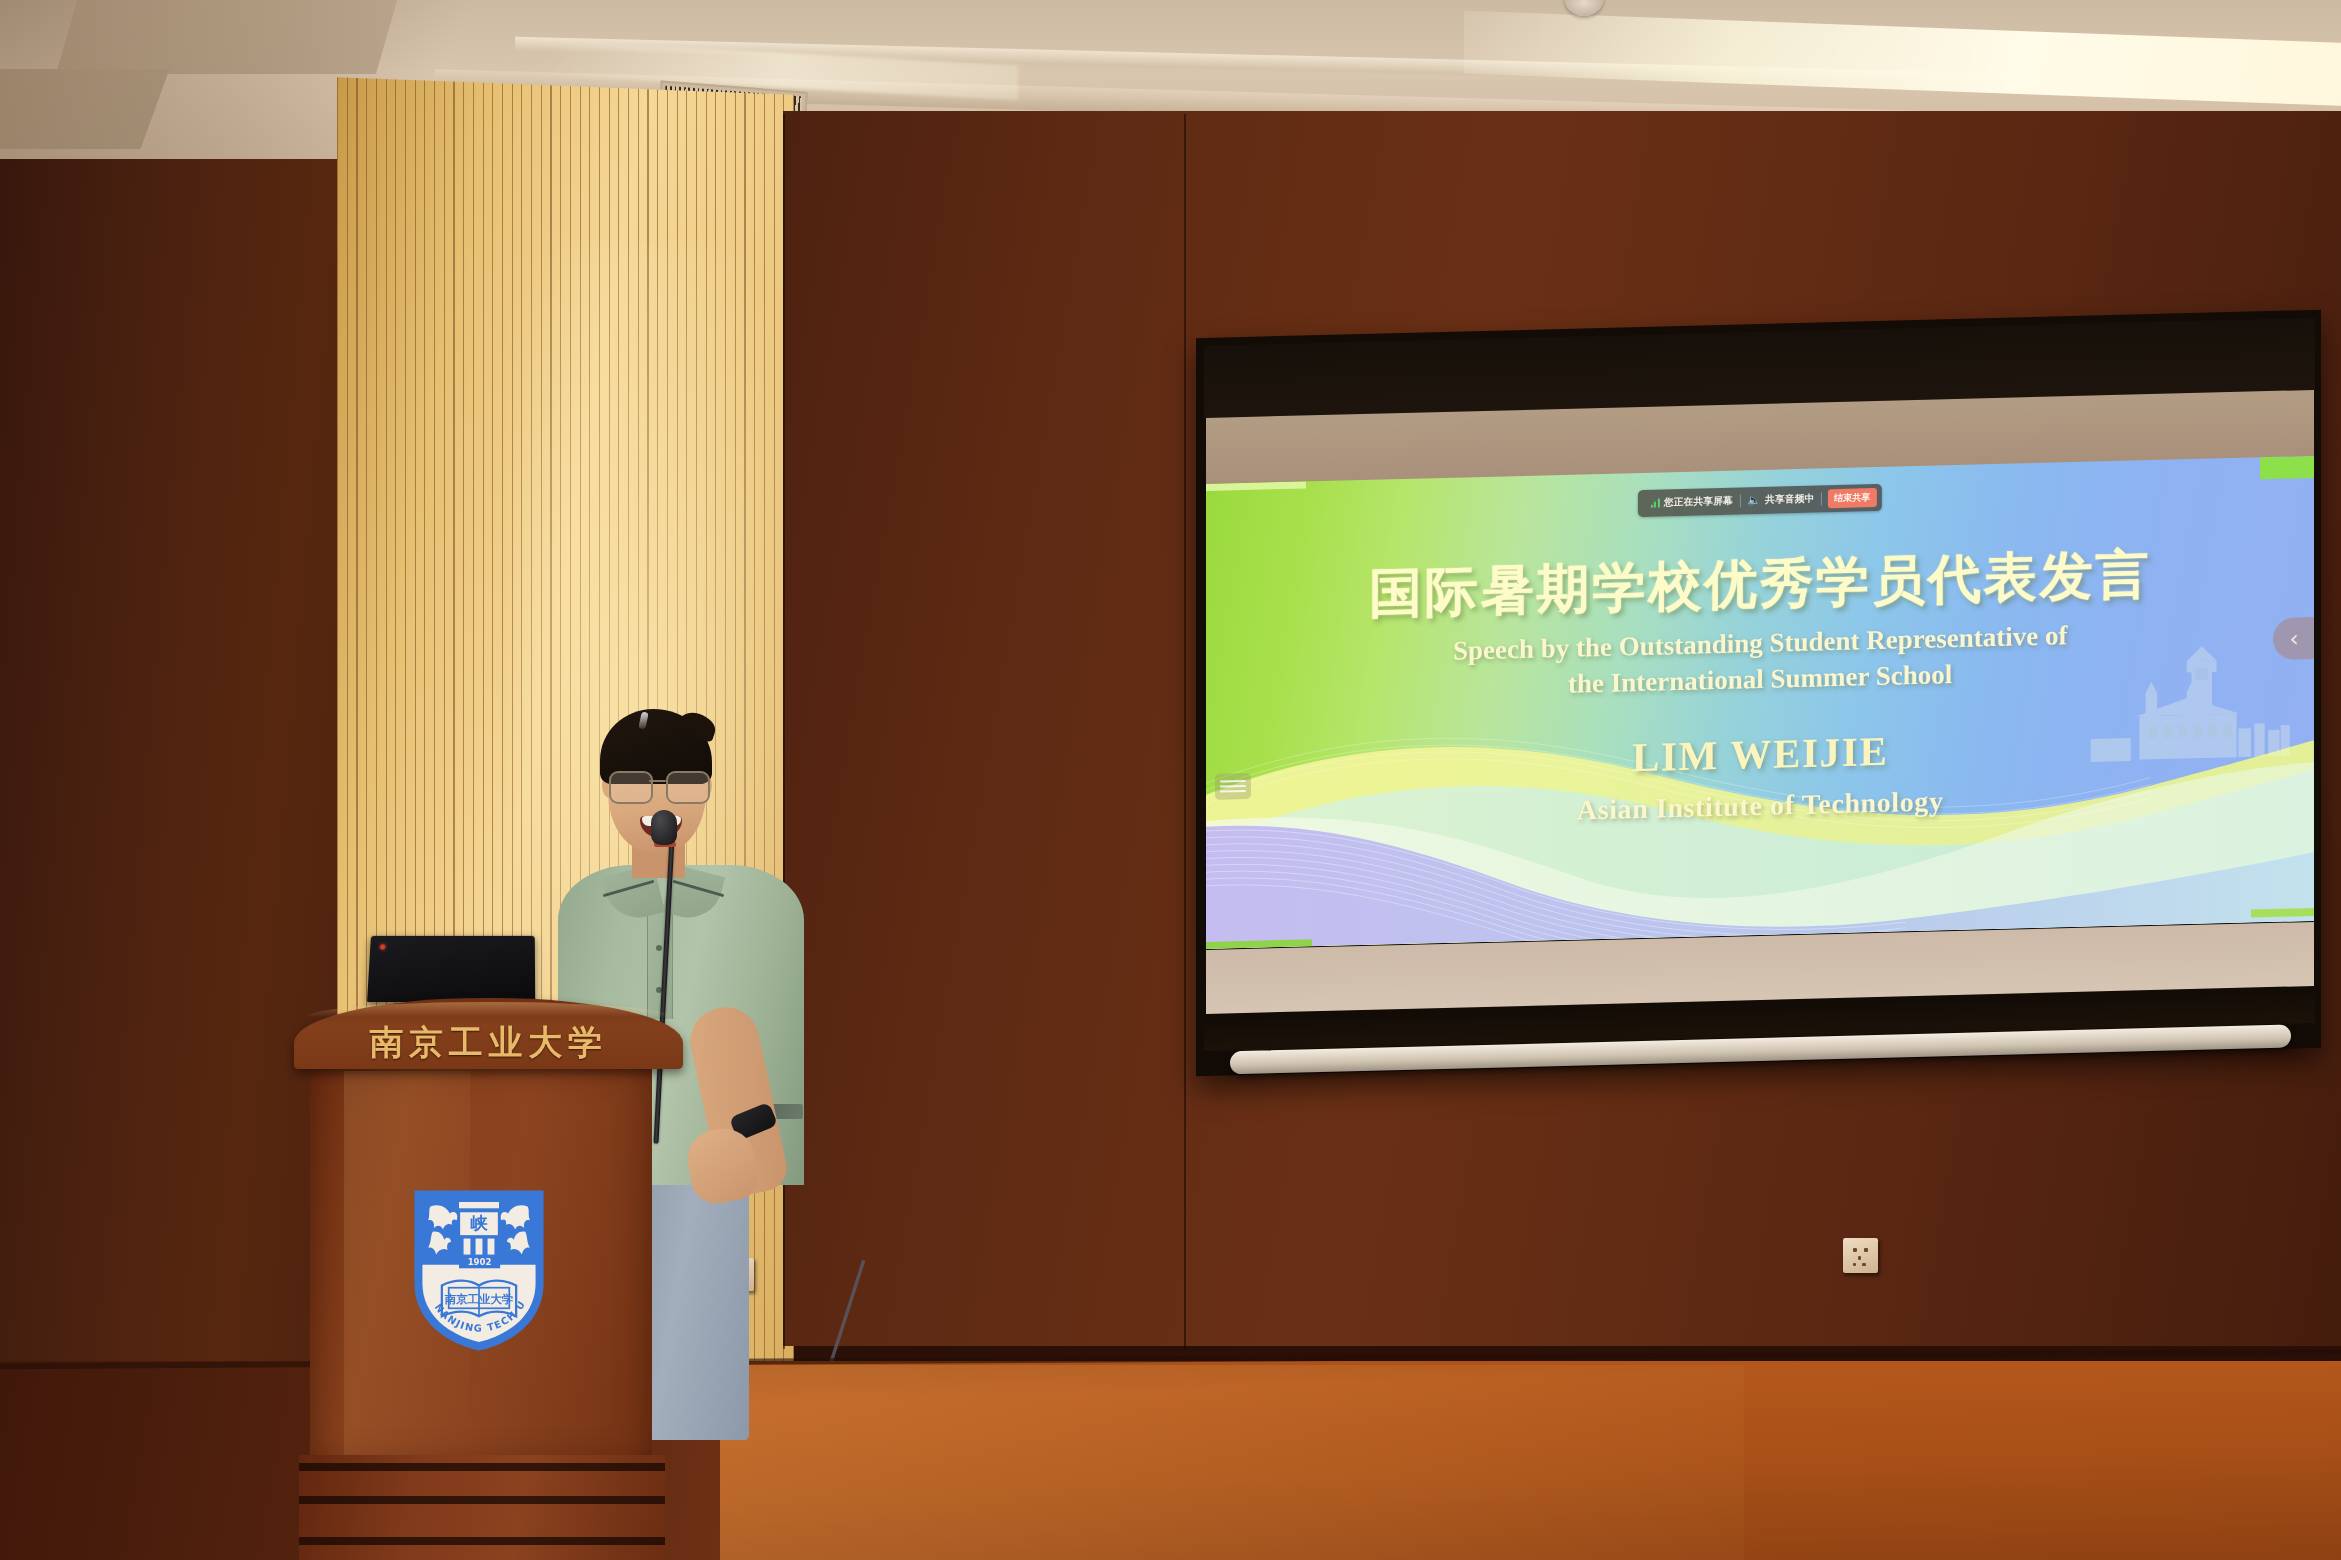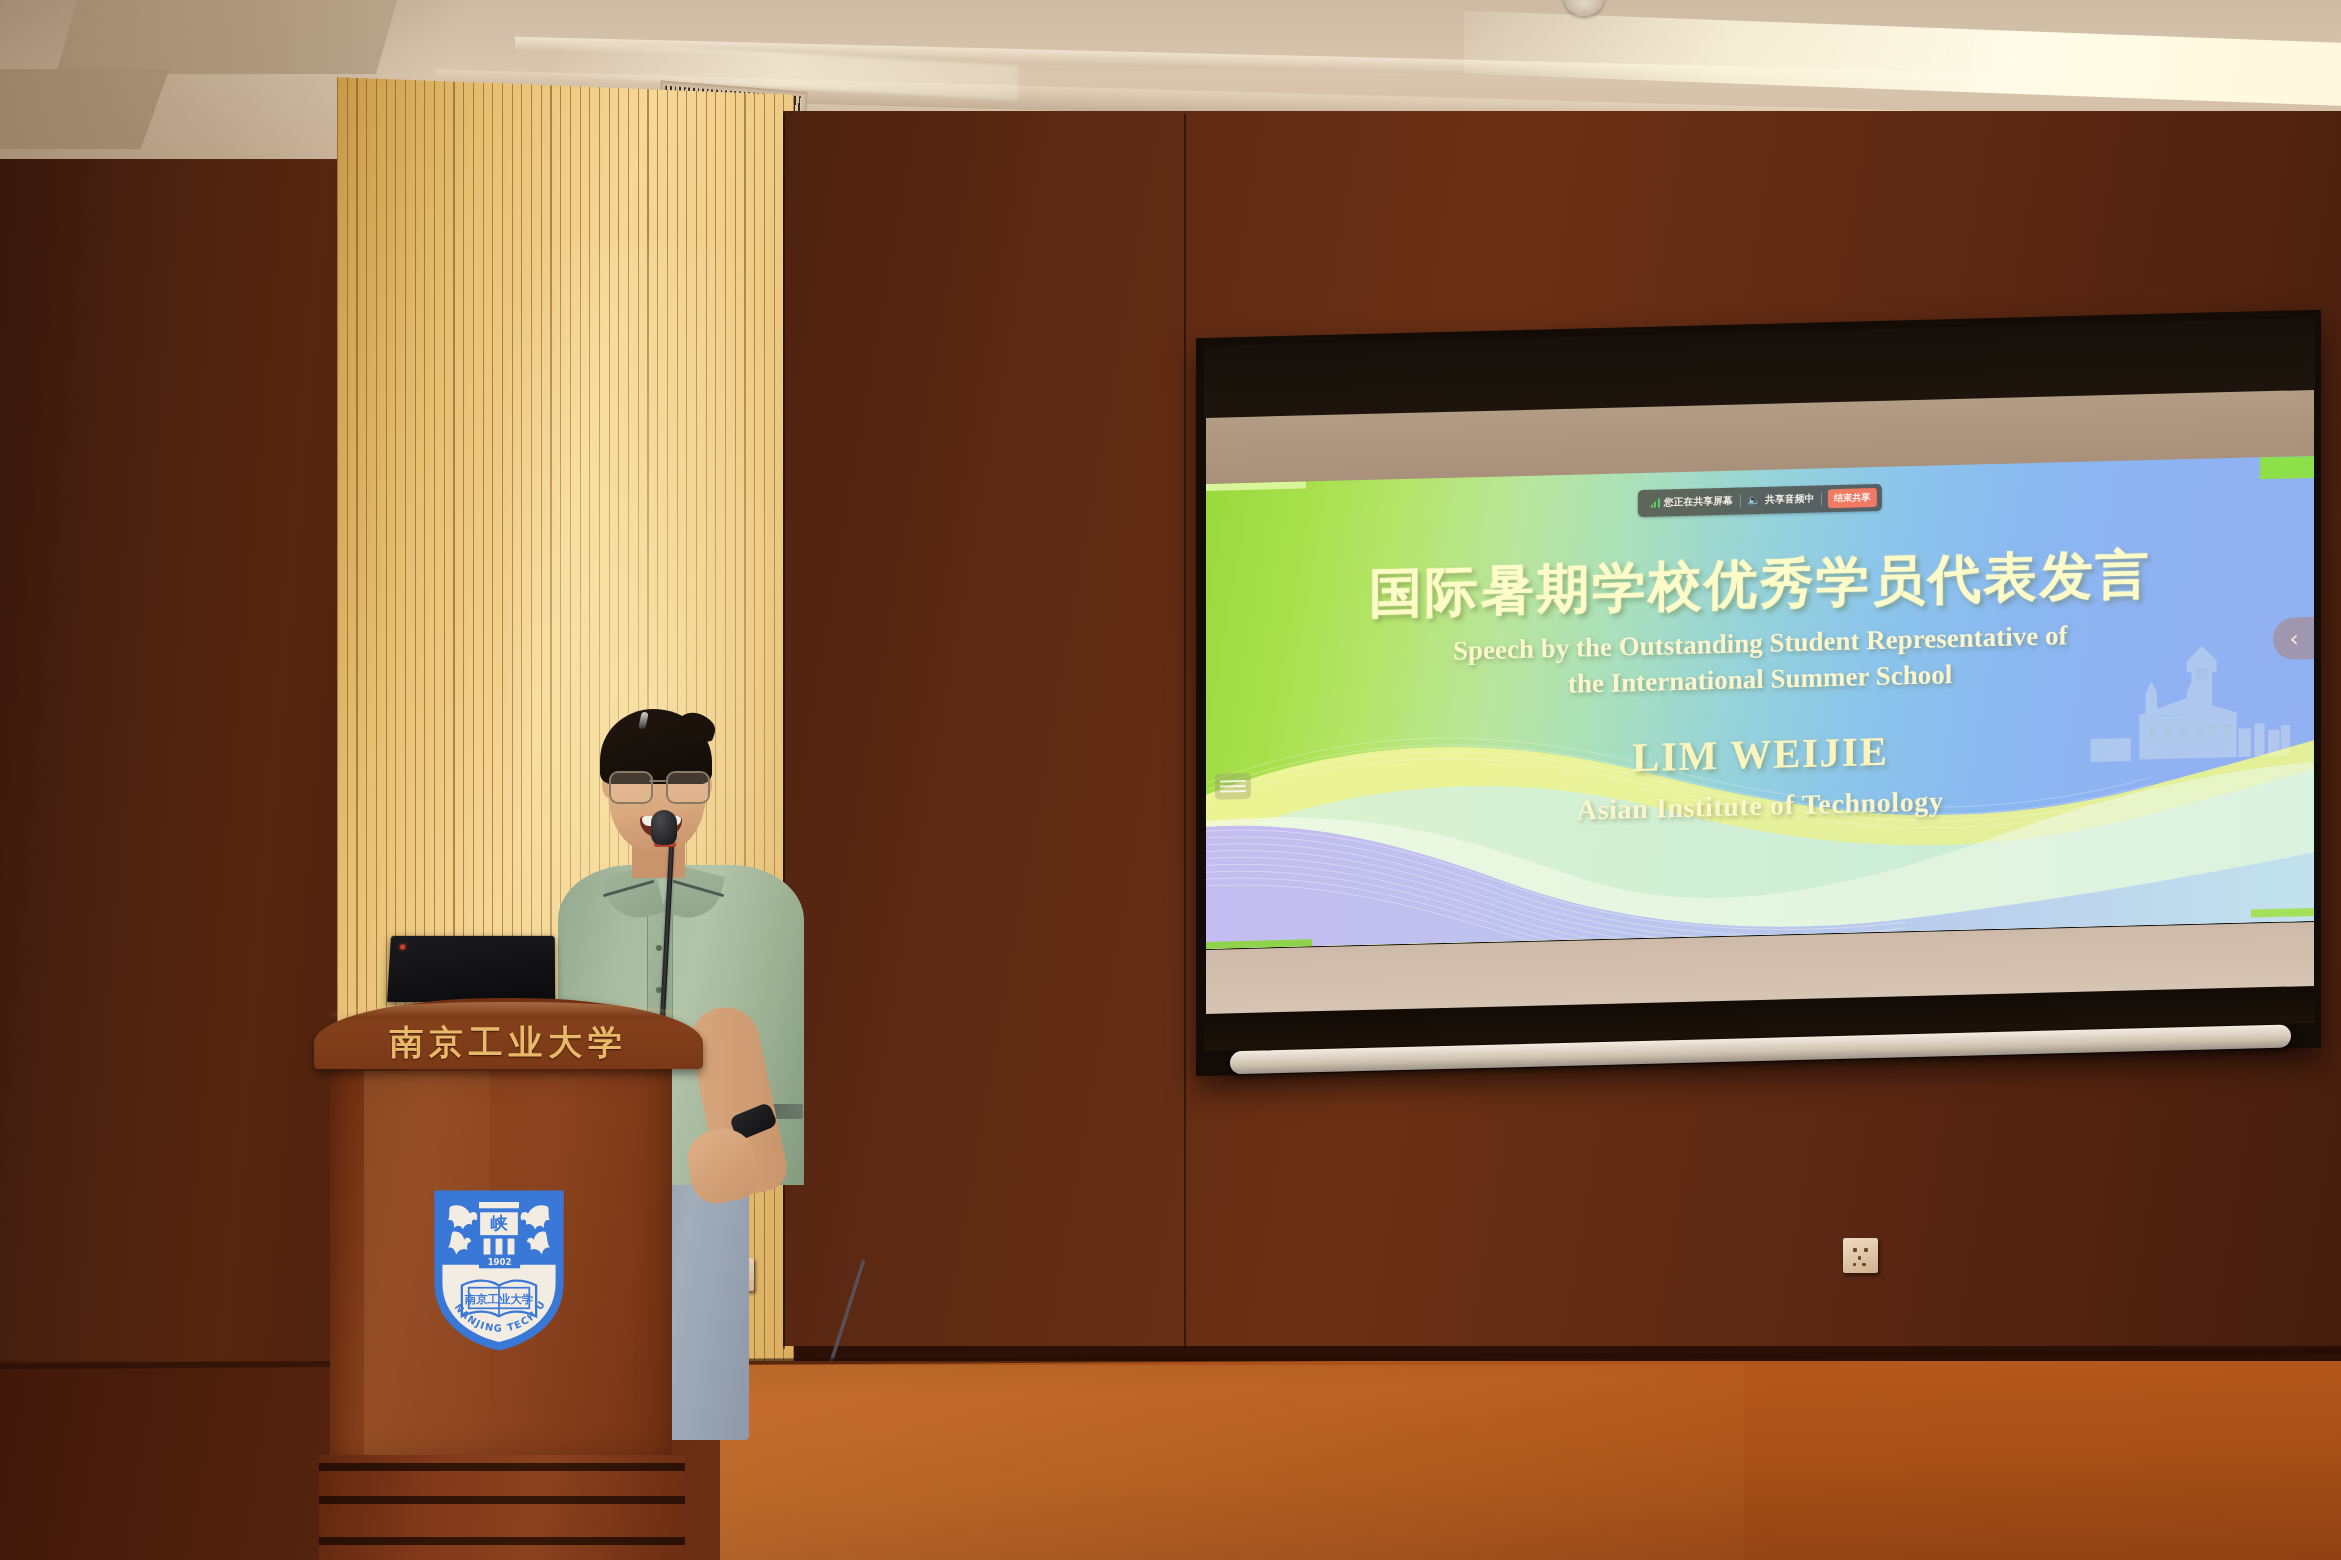--- a/index.html
+++ b/index.html
@@ -247,21 +247,21 @@
     position:absolute;right:-1.1px;top:161px;width:42px;height:42px;
     border-radius:22px 0 0 22px;
     background:rgba(170,130,120,.55);
     display:flex;align-items:center;justify-content:center;
     color:#f6e9d8;font-size:23px;cursor:pointer;
     font-family:"DejaVu Sans",sans-serif;
   }
 
   
   .podium{
-    position:absolute;left:314px;top:998px;width:389px;height:563px;
+    position:absolute;left:294px;top:998px;width:389px;height:563px;
   }
   .podium-top{
     position:absolute;left:0;top:0;width:389px;height:71px;
     background:linear-gradient(180deg,#6e2f12 0%,#84401c 38%,#7a3817 100%);
     border-radius:189px 189px 4.6px 4.6px / 45px 45px 4.6px 4.6px;
     box-shadow:0 4.6px 9.1px rgba(0,0,0,.45);
   }
   .podium-top-hi{
     position:absolute;left:12.6px;top:4px;width:364px;height:15px;
     border-radius:183px 183px 0 0 / 15px 15px 0 0;

